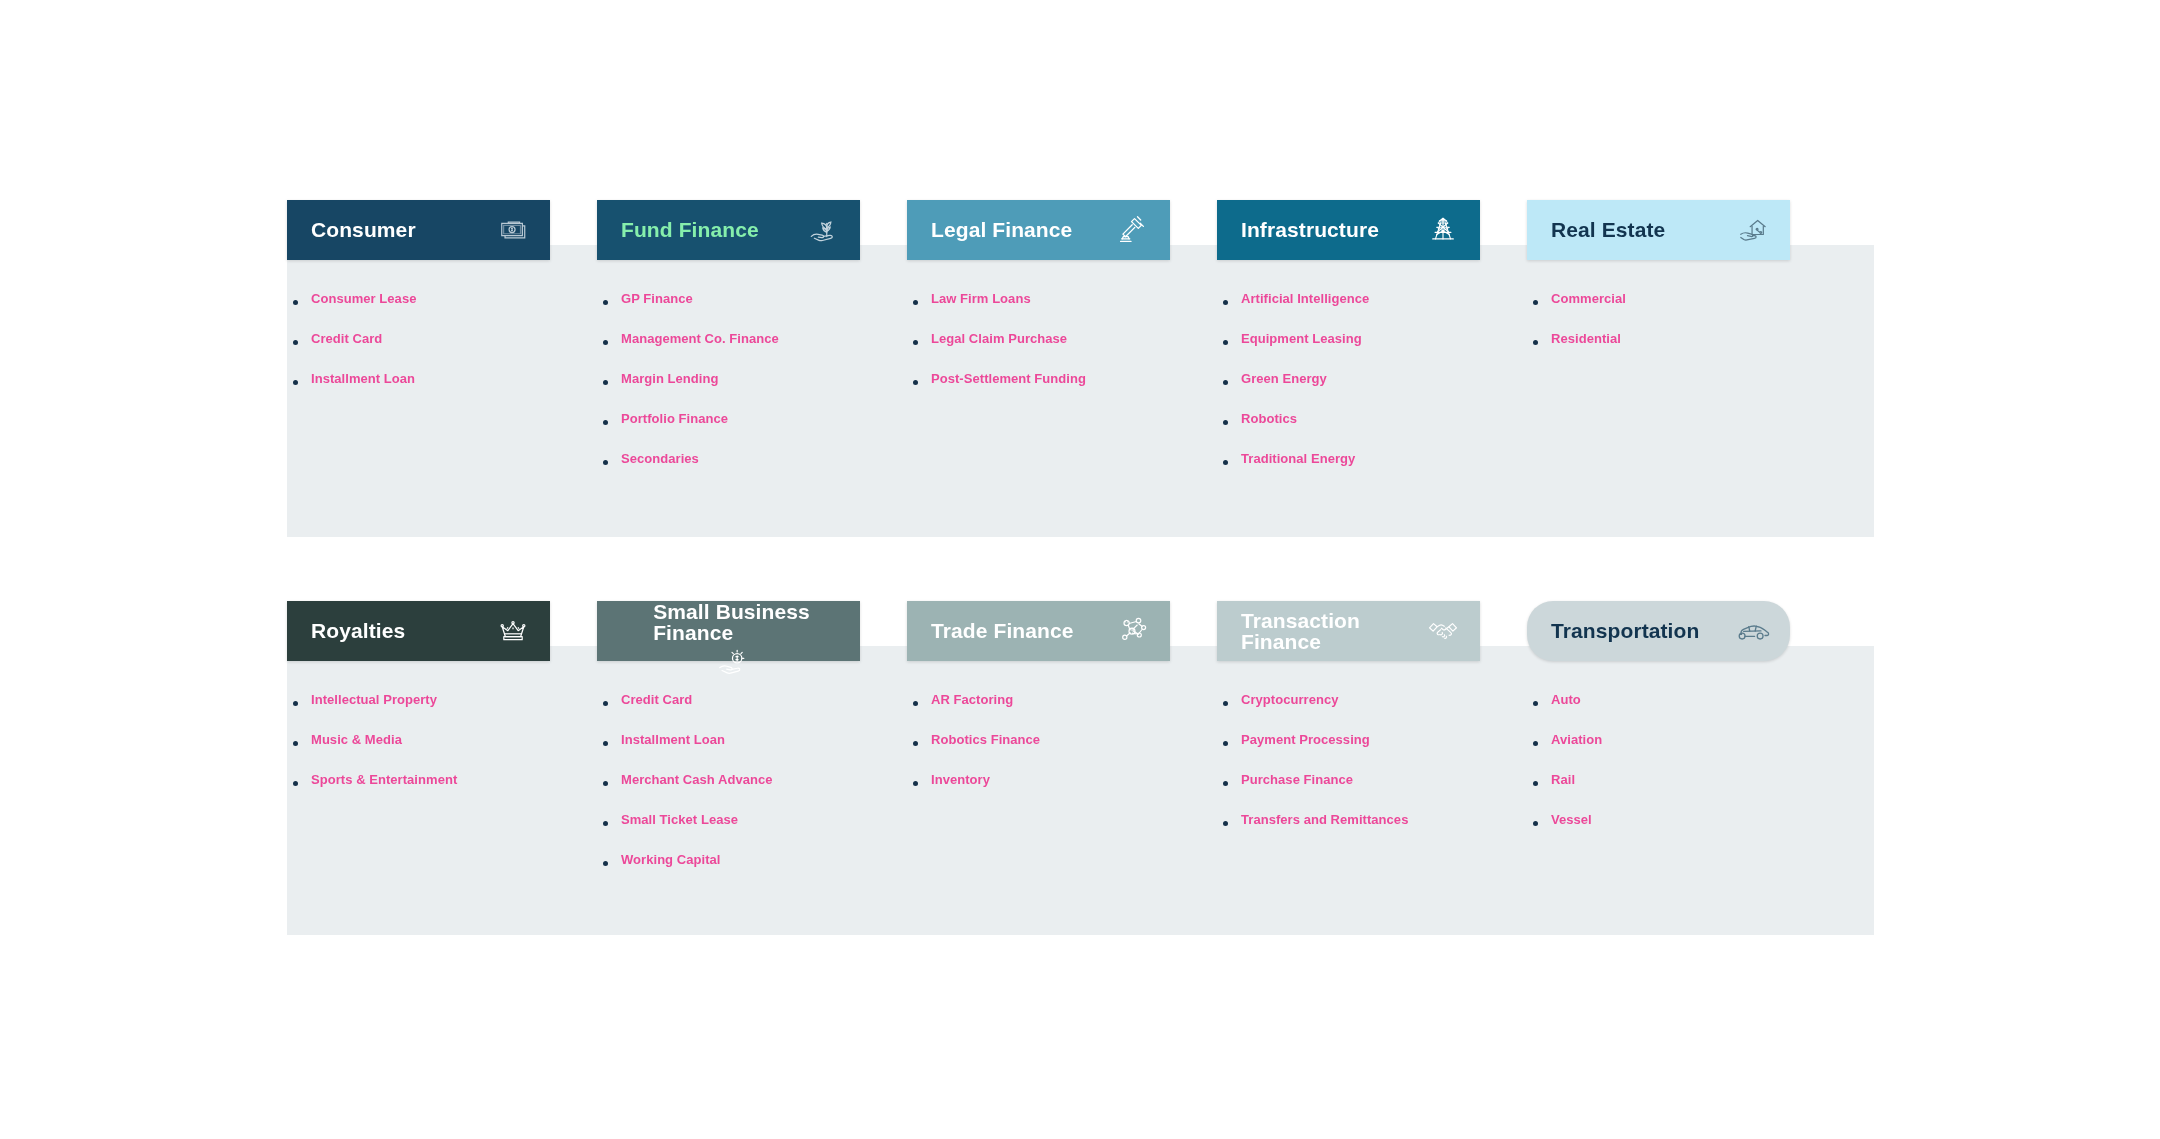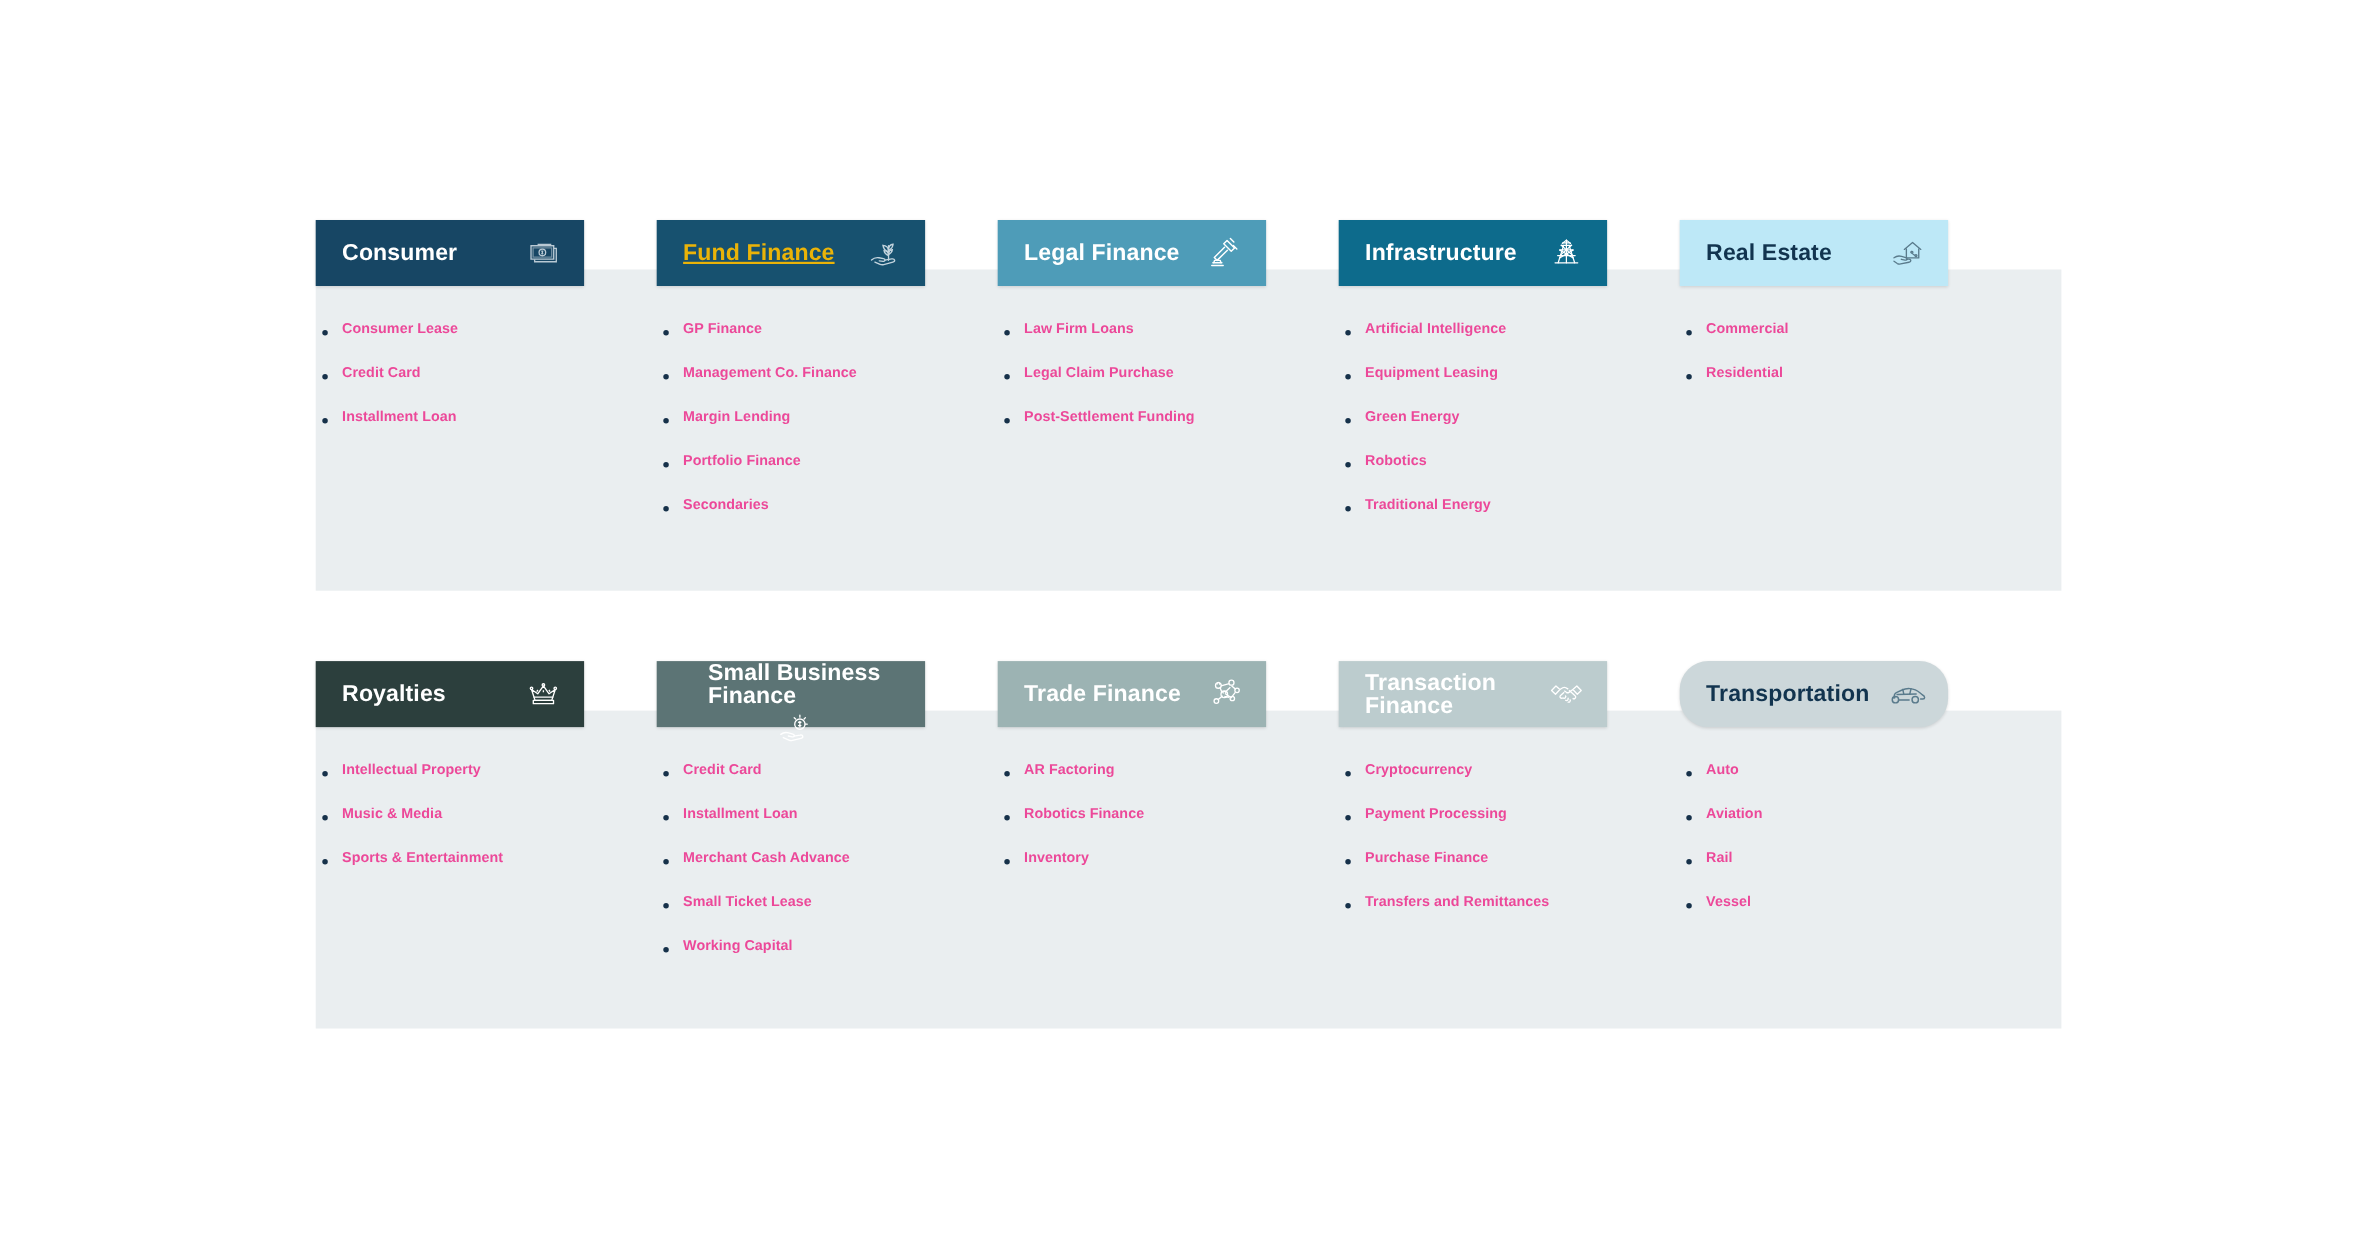--- a/index.html
+++ b/index.html
@@ -32,21 +32,21 @@
   }
   .row.row1 { top: 200px; }
   .row.row2 { top: 601px; }
 
   .col { position: relative; width: 310px; }
 
   
   .card-header {
     position: relative;
     height: 60px;
-    width: 244px;
+    width: 263px;
     display: flex;
     align-items: center;
     justify-content: space-between;
     padding: 0 18px 0 24px;
     box-shadow: 0 1px 3px rgba(0,0,0,0.14);
   }
   .card-title {
     font-size: 21px;
     font-weight: 600;
     letter-spacing: 0.1px;
@@ -109,21 +109,21 @@
           </span>
         </div>
         <ul class="card-list">
           <li>Consumer Lease</li>
           <li>Credit Card</li>
           <li>Installment Loan</li>
         </ul>
       </div>
       <div class="col">
         <div class="card-header" style="background: rgb(23, 81, 111);">
-          <div class="card-title" style="color: #eab308; text-decoration: underline;">Fund Finance</div>
+          <div class="card-title" style="color: #86efac;">Fund Finance</div>
           <span class="card-icon">
             <svg width="30" height="30" viewBox="0 0 32 32" fill="none" stroke="#c2d3dd" stroke-width="1.3" stroke-linecap="round">
               <path d="M20 23V9"></path>
               <path d="M20 15c-3-1-5-3.4-5.4-6.4 3 .3 5.2 2.4 5.4 5"></path>
               <path d="M20 13.5c2.6-1.2 4.2-3.4 4.4-6-2.7.4-4.2 2.3-4.4 4.6"></path>
               <path d="M20 18.5c-2.4-1-4-2.6-4.3-4.8 2.3.3 3.9 1.7 4.3 3.6"></path>
               <path d="M20 17.5c2.2-1.1 3.5-2.7 3.7-4.7-2.2.4-3.4 1.7-3.7 3.4"></path>
               <path d="M3.5 22.8c2-1.9 4.6-2.6 7.2-2.2l4.4.8c1 .2 1.6.9 1.5 1.6-.1.8-.9 1.2-1.9 1.1l-3.7-.5"></path>
               <path d="M16.4 22.9l6.7-1.2c1.4-.2 2.6.4 2.8 1.3.2.9-.6 1.6-1.7 1.9l-8.8 2.3c-1.4.4-2.4.3-3.6-.2l-5-2.2"></path>
             </svg>

